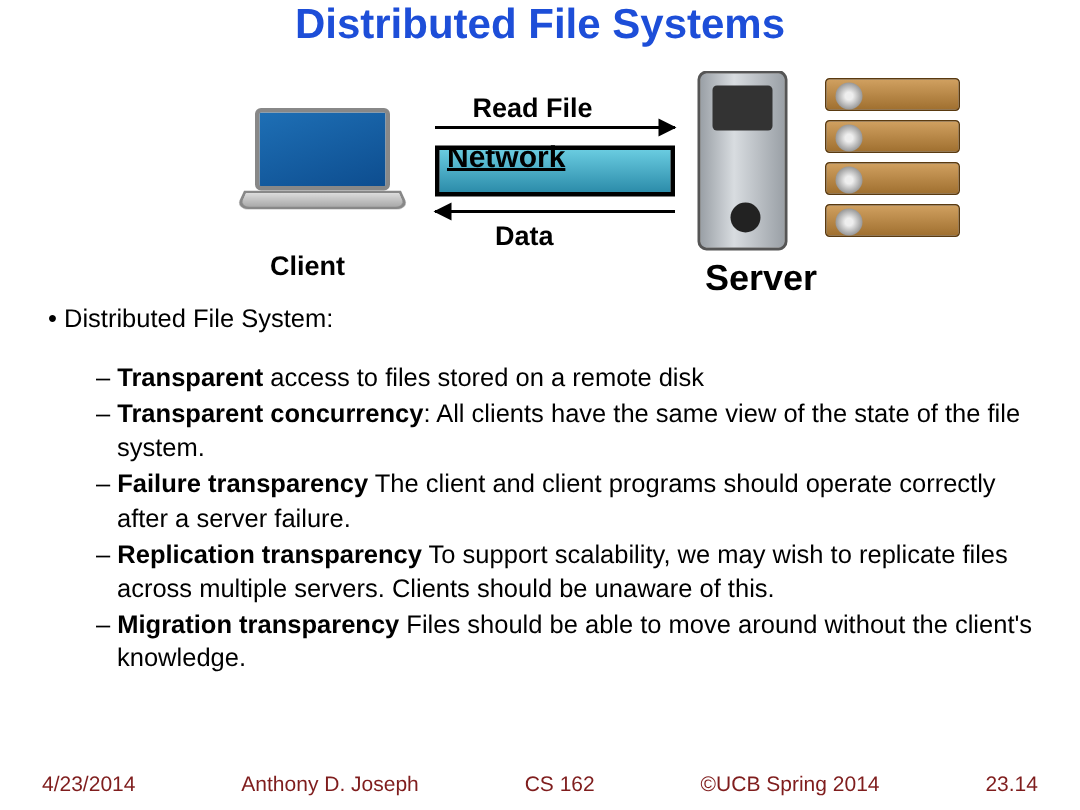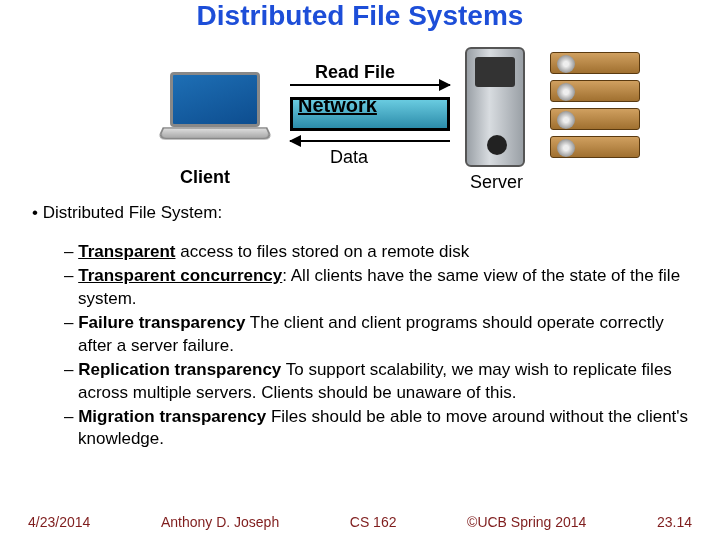--- a/index.html
+++ b/index.html
@@ -74,21 +74,21 @@
     top: 30px;
     font-size: 18px;
     font-weight: bold;
     color: #000;
   }
   .data-label {
     position: absolute;
     left: 290px;
     top: 115px;
     font-size: 18px;
-    font-weight: normal;
+    font-weight: bold;
     color: #000;
   }
   .arrow-right {
     position: absolute;
     left: 250px;
     top: 52px;
     width: 160px;
     height: 2px;
     background: #000;
   }
@@ -176,22 +176,22 @@
     position: absolute;
     left: 140px;
     top: 135px;
     font-size: 18px;
     font-weight: bold;
   }
   .server-label {
     position: absolute;
     left: 430px;
     top: 140px;
-    font-size: 18px;
-    font-weight: normal;
+    font-size: 24px;
+    font-weight: bold;
   }
   .content {
     padding: 0 28px;
     font-size: 17px;
     line-height: 1.35;
   }
   .main-bullet {
     margin-left: 4px;
     margin-bottom: 16px;
   }
@@ -207,21 +207,21 @@
     position: absolute;
     bottom: 10px;
     left: 0;
     width: 100%;
     display: flex;
     justify-content: space-between;
     padding: 0 28px;
     font-size: 14px;
     color: #7f1d1d;
   }
-  b.u { text-decoration: underline; }
+  b.u { }
 </style>
 </head>
 <body>
 
 <div class="title">Distributed File Systems</div>
 
 <div class="diagram">
   <div class="laptop">
     <div class="laptop-screen"></div>
     <div class="laptop-base"></div>

